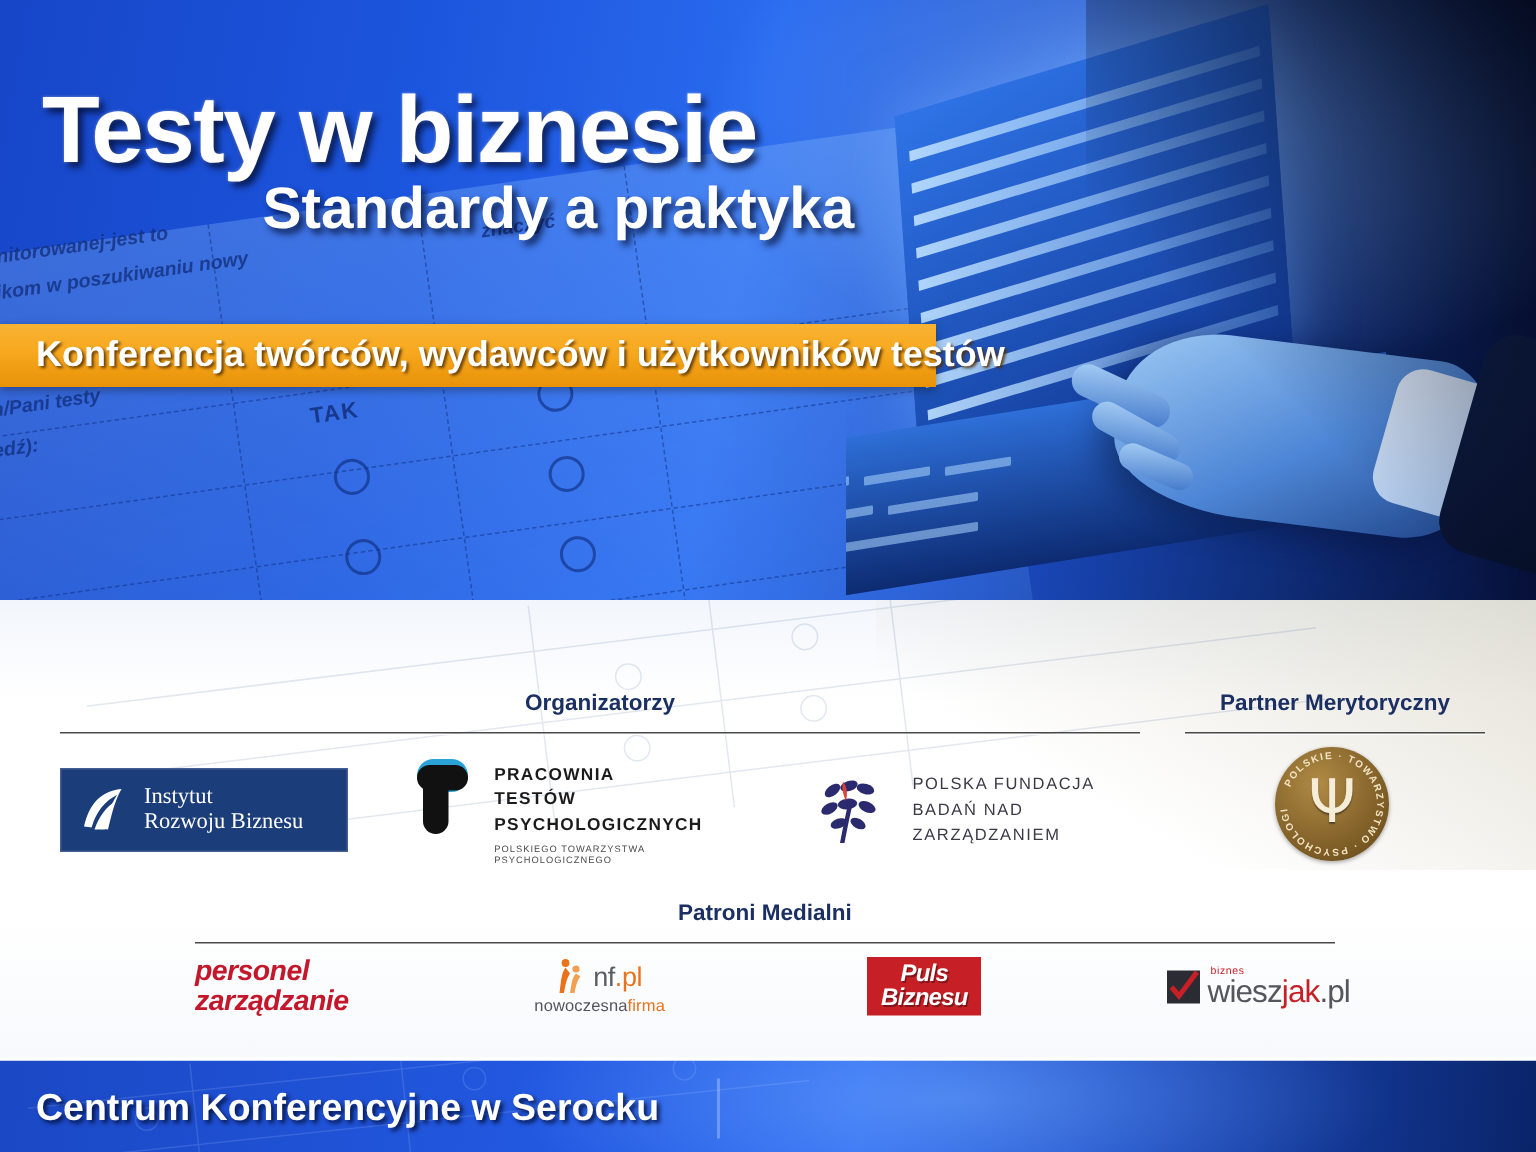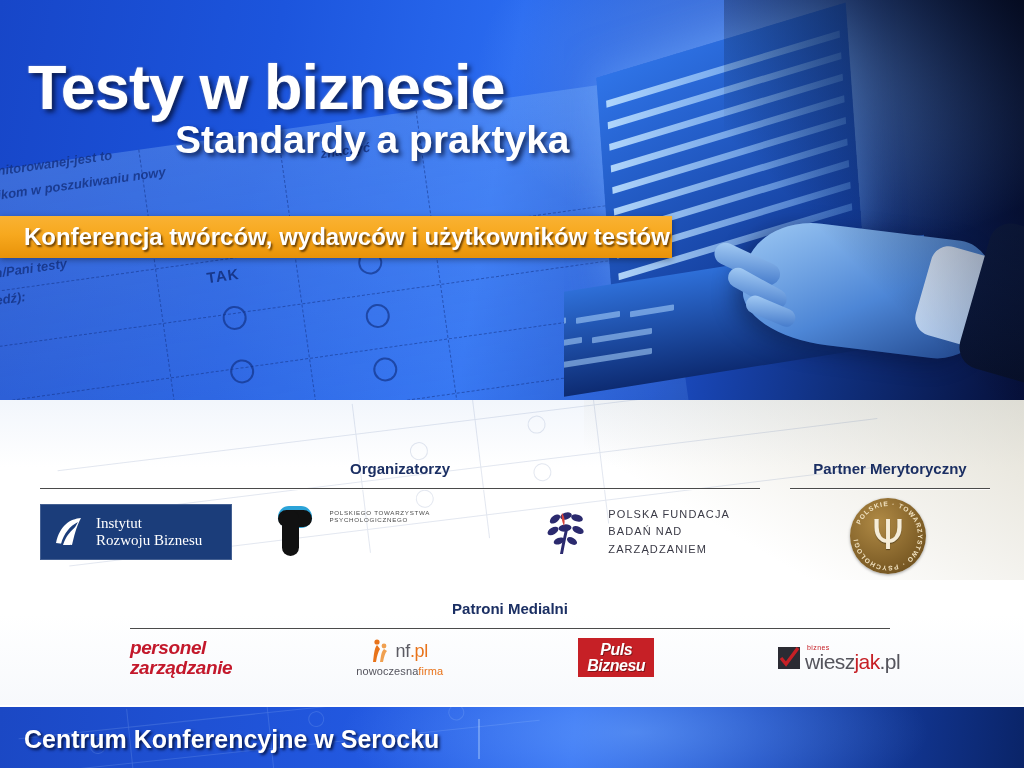--- a/index.html
+++ b/index.html
@@ -100,21 +100,21 @@
   }
   .title-sub{
     position:absolute;left:175px;top:120px;
     font-size:39px;font-weight:700;color:#ffffff;
     text-shadow:3px 3px 5px rgba(0,10,45,.78);
     line-height:1;
   }
 
   
   .banner{
-    position:absolute;left:0;top:216px;width:672px;height:42px;
+    position:absolute;left:0;top:216px;width:624px;height:42px;
     background:linear-gradient(180deg,#f9b233 0%,#f7a81e 45%,#e89208 100%);
     box-shadow:0 2px 6px rgba(0,0,0,.35);
   }
   .banner-text{
     position:absolute;left:24px;top:50%;transform:translateY(-50%);
     font-size:24px;font-weight:700;color:#ffffff;white-space:nowrap;
     text-shadow:1.5px 1.5px 2px rgba(80,45,0,.85);
   }
 
   
@@ -351,20 +351,25 @@
         </div>
       </div>
 
       <div class="ptp" style="margin-left:32px">
         <div class="ptp-mark">
           <div class="ptp-blob"></div>
           <div class="ptp-t1"></div>
           <div class="ptp-t2"></div>
         </div>
         <div>
+          <div class="ptp-txt">
+            <div>PRACOWNIA</div>
+            <div>TESTÓW</div>
+            <div>PSYCHOLOGICZNYCH</div>
+          </div>
           <div class="ptp-sub">POLSKIEGO TOWARZYSTWA PSYCHOLOGICZNEGO</div>
         </div>
       </div>
 
       <div class="pfb" style="margin-left:46px">
         <div class="pfb-mark">
           <svg width="56" height="50" viewBox="0 0 56 50">
             <g fill="#2b2a6e">
               <ellipse cx="14" cy="12" rx="6" ry="3.4" transform="rotate(-38 14 12)"></ellipse>
               <ellipse cx="25" cy="9" rx="6" ry="3.4" transform="rotate(-18 25 9)"></ellipse>

